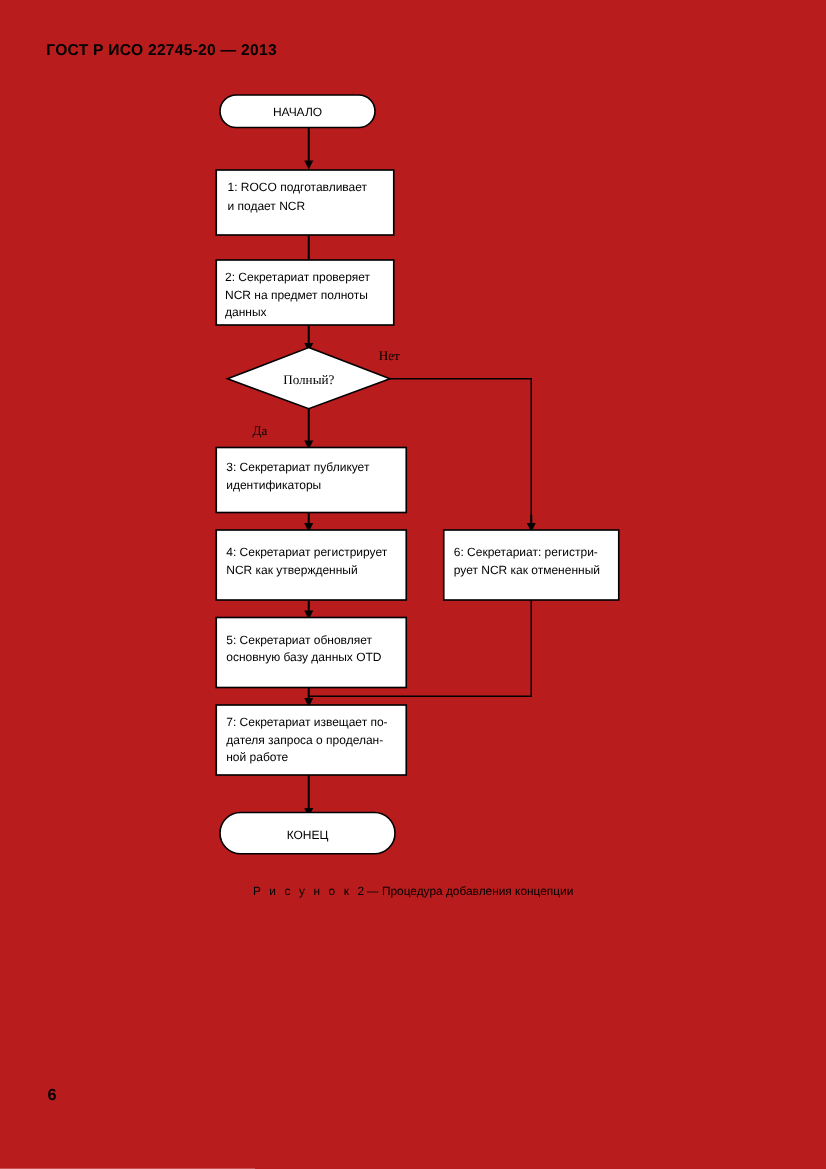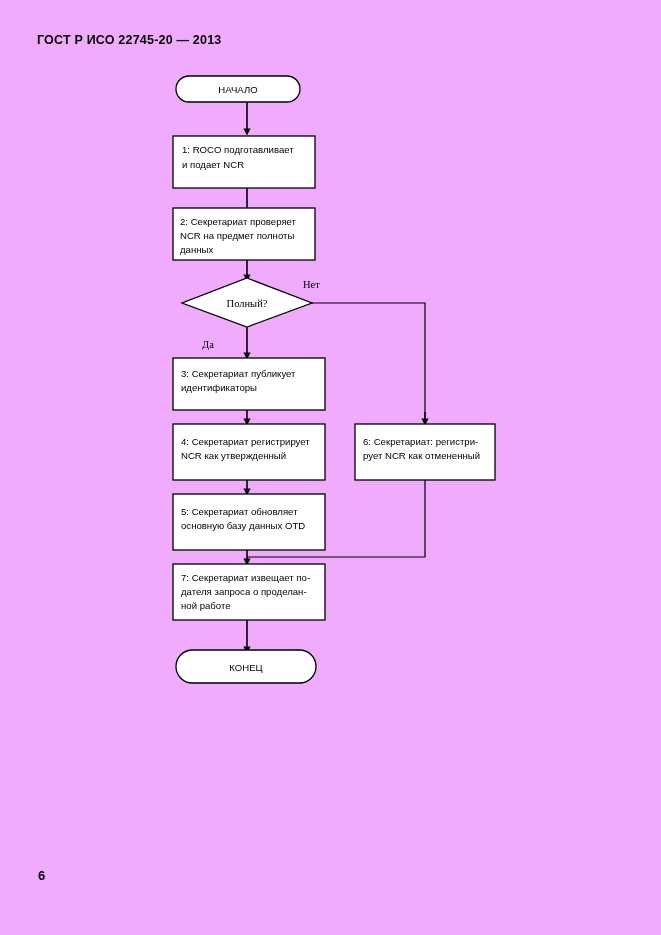--- a/index.html
+++ b/index.html
@@ -12,21 +12,21 @@
     width: 661px;
     height: 935px;
     position: relative;
     overflow: hidden;
     font-family: "Liberation Sans", sans-serif;
     color: #000000;
   }
   .page {
     position: absolute;
     inset: 0;
-    background: #f0abfc;
+    background: #b91c1c;
   }
   .header-std {
     position: absolute;
     left: 37px;
     top: 33px;
     font-family: "Liberation Sans", sans-serif;
     font-size: 12.5px;
     font-weight: bold;
     letter-spacing: 0.2px;
     white-space: nowrap;
@@ -187,16 +187,19 @@
       </g>
 
       <g>
         <rect class="shape" x="176" y="590" width="140" height="33" rx="16.5" ry="16.5"></rect>
         <text class="term-text" x="246" y="611">КОНЕЦ</text>
       </g>
 
     </svg>
   </div>
 
+  <div class="figure-caption">
+    <span class="caption-lead">Р и с у н о к  2</span><span>—</span>&nbsp;<span>Процедура добавления концепции</span>
+  </div>
 
   <div class="page-number">6</div>
 
 </div>
 
 </body></html>

